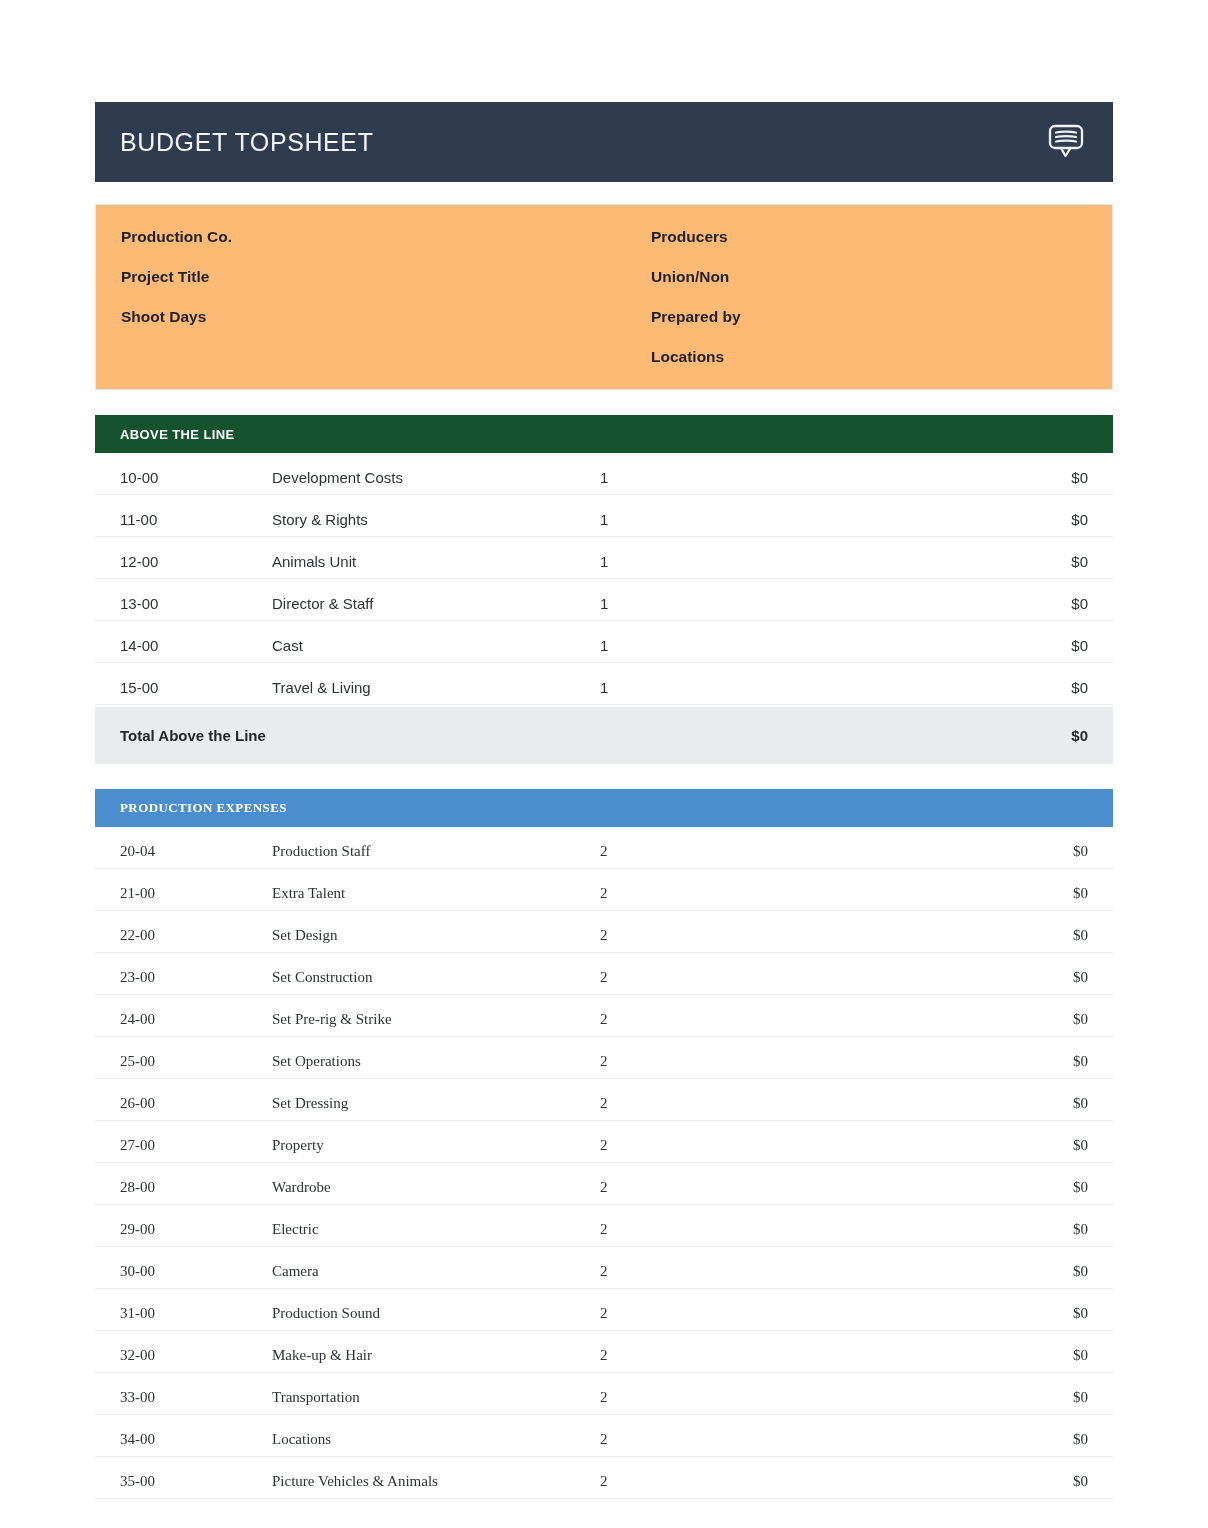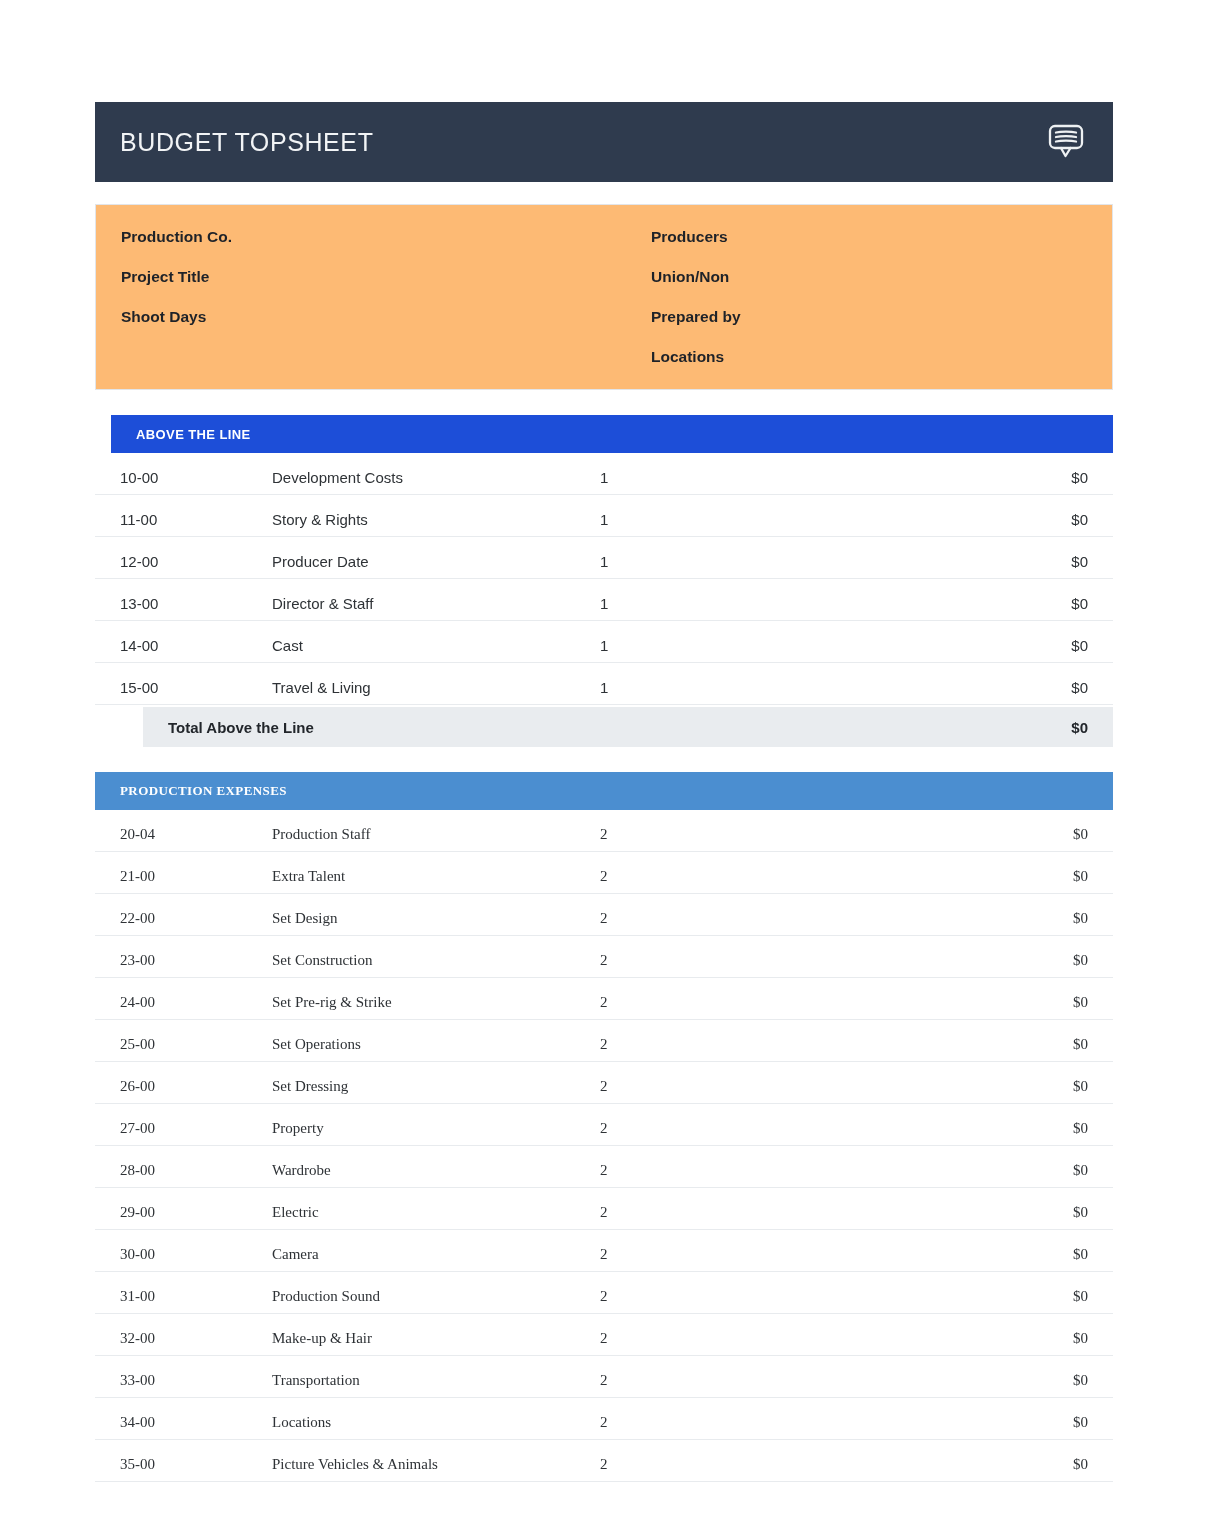--- a/index.html
+++ b/index.html
@@ -83,31 +83,30 @@
     grid-template-columns: 152px 328px 1fr auto;
     align-items: center;
     height: 42px;
     padding: 16px 25px;
     border-bottom: 1px solid #e8ebee;
     font-size: 15px;
     color: #2e3236;
   }
   .row .amt { text-align: right; }
   .total-row {
-    height: 40px;
+    height: 57px;
     background: #e9ecef;
     display: flex;
     align-items: center;
     justify-content: space-between;
     padding: 0 25px;
     font-weight: 700;
     font-size: 15px;
     color: #22262b;
     margin-top: 2px;
-    margin-left: 48px;
   }
 </style>
 </head>
 <body>
 
 <div class="page">
 
   <header class="topbar">
     <h1>BUDGET TOPSHEET</h1>
     <button class="logo-btn" aria-label="logo">
@@ -129,37 +128,37 @@
     </div>
     <div class="info-col">
       <div class="info-label">Producers</div>
       <div class="info-label">Union/Non</div>
       <div class="info-label">Prepared by</div>
       <div class="info-label">Locations</div>
     </div>
   </section>
 
   <section class="budget-section">
-    <div class="section-header" style="background: #1d4ed8; margin-left: 16px;">ABOVE THE LINE</div>
+    <div class="section-header" style="background: #14532d;">ABOVE THE LINE</div>
     <div class="rows">
         <div class="row">
           <span>10-00</span>
           <span>Development Costs</span>
           <span>1</span>
           <span class="amt">$0</span>
         </div>
         <div class="row">
           <span>11-00</span>
           <span>Story &amp; Rights</span>
           <span>1</span>
           <span class="amt">$0</span>
         </div>
         <div class="row">
           <span>12-00</span>
-          <span>Producer Date</span>
+          <span>Animals Unit</span>
           <span>1</span>
           <span class="amt">$0</span>
         </div>
         <div class="row">
           <span>13-00</span>
           <span>Director &amp; Staff</span>
           <span>1</span>
           <span class="amt">$0</span>
         </div>
         <div class="row">

